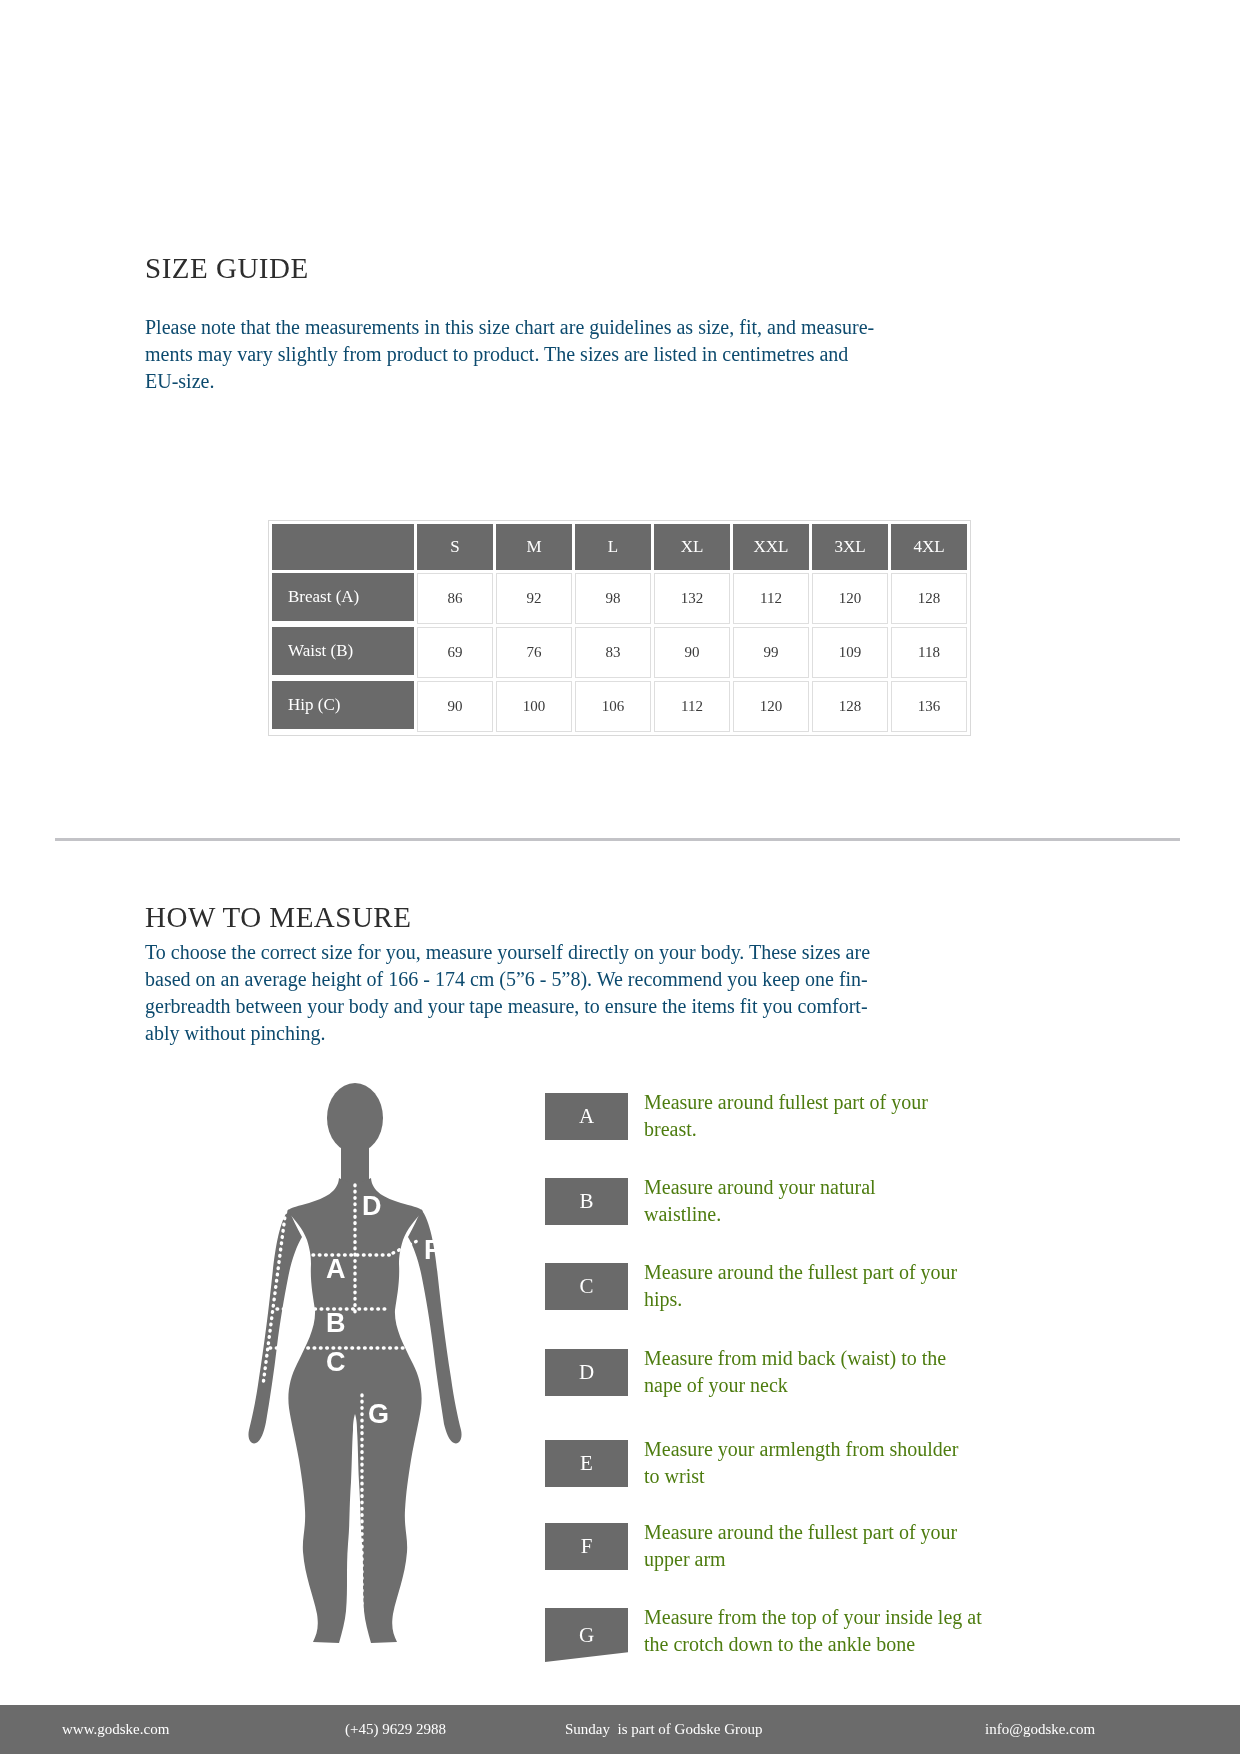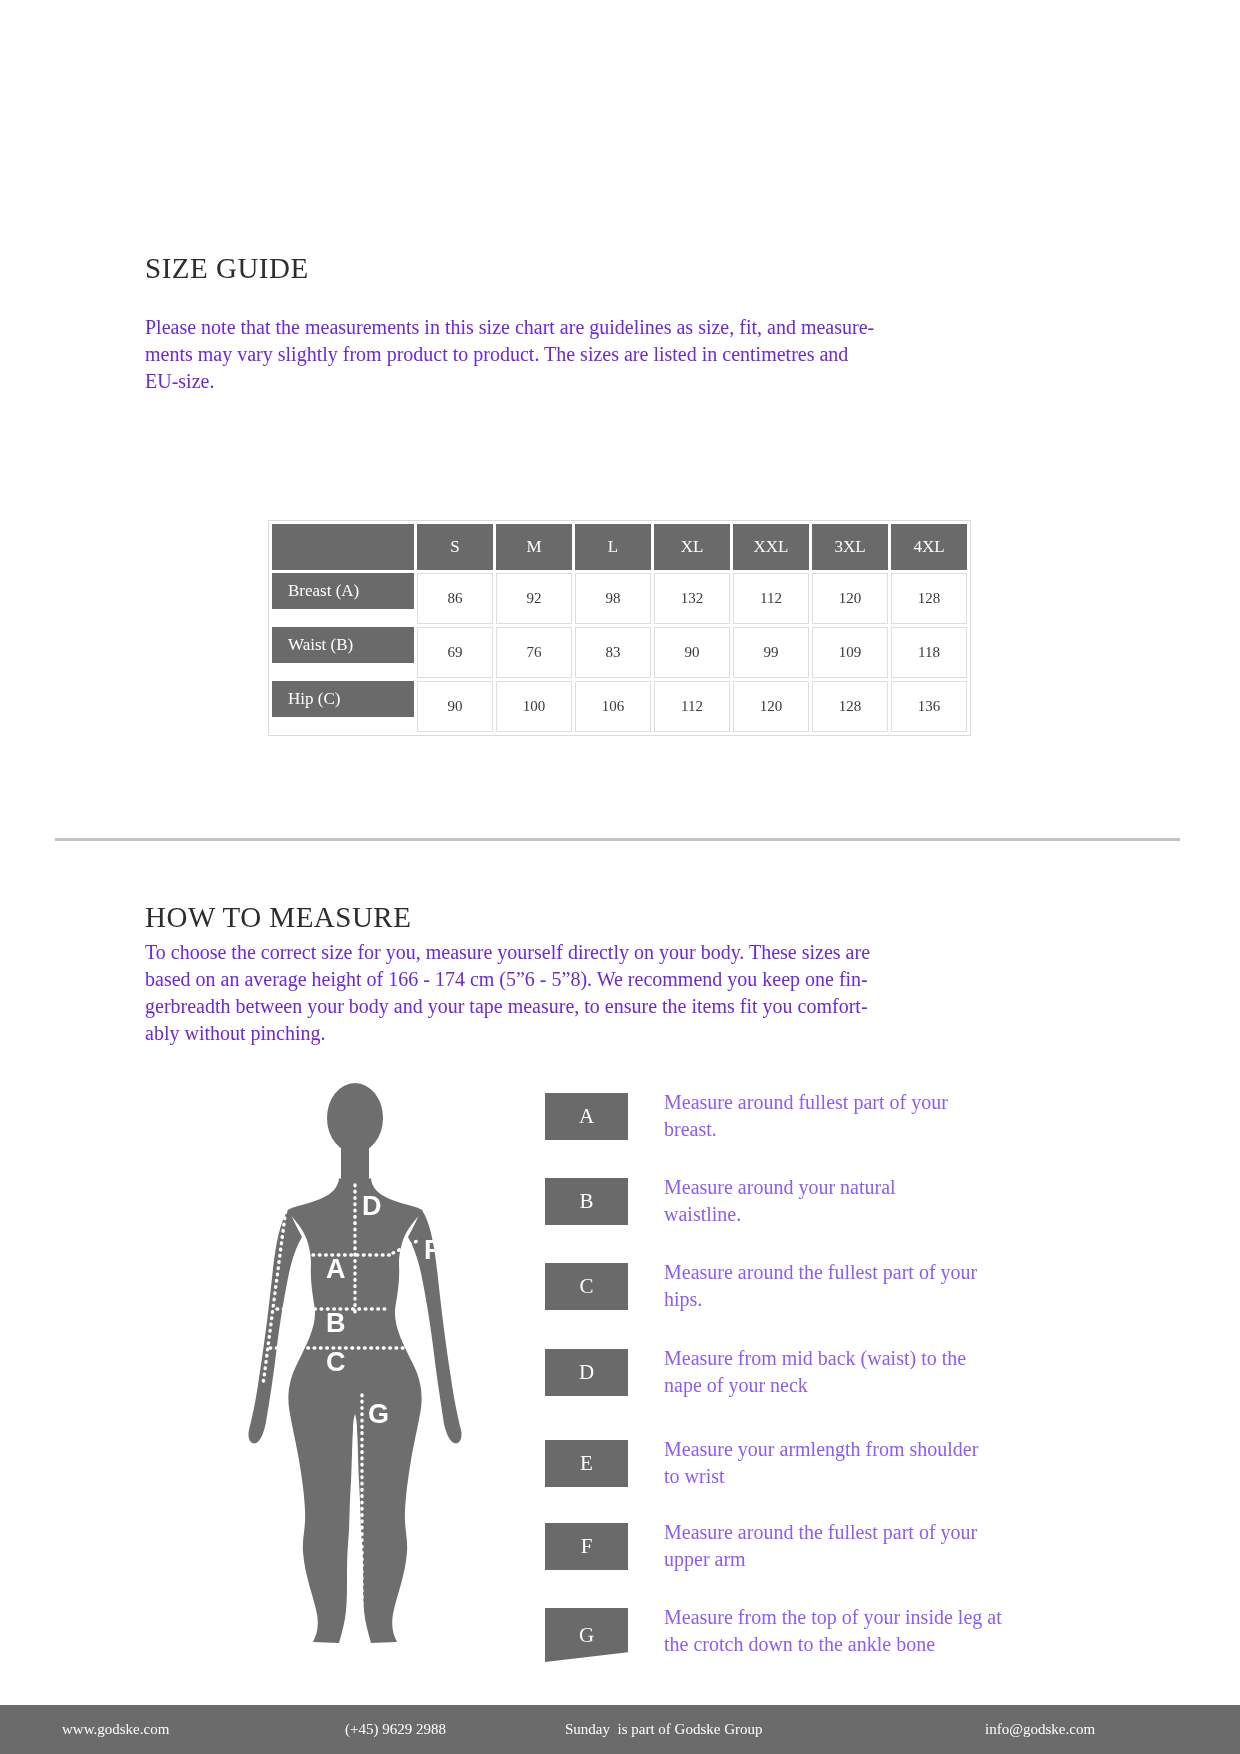--- a/index.html
+++ b/index.html
@@ -15,47 +15,47 @@
   .slice.s1 { left:464px; top:86px;  height:26px; transform:rotate(38deg); }
   .slice.s2 { left:527px; top:132px; height:26px; transform:rotate(38deg); }
   .slice.s3 { left:664px; top:110px; height:34px; transform:rotate(36deg); }
   .slice.s4 { left:728px; top:118px; height:40px; transform:rotate(30deg); }
   .slice.s5 { left:782px; top:88px;  height:28px; transform:rotate(36deg); }
 
   
   .title { position:absolute; left:145px; font-size:29px; letter-spacing:0.5px; color:#2d2d2d; }
   #size-guide-title { top:252px; }
   #how-title  { top:901px; }
-  .para { position:absolute; left:145px; font-size:20px; line-height:27px; color:#6d28d9; }
+  .para { position:absolute; left:145px; font-size:20px; line-height:27px; color:#0c4a6e; }
   #intro1 { top:314px; width:860px; }
   #intro2 { top:939px; width:870px; }
 
   
   #size-table { position:absolute; left:268px; top:520px; display:grid;
                 grid-template-columns:142px repeat(7,76px); gap:3px;
                 background:#ffffff; border:1px solid #d9d9d9; padding:3px; }
   #size-table .cell { display:flex; align-items:center; justify-content:center; box-sizing:border-box; }
   #size-table .corner { background:#6a6a6a; height:46px; }
   #size-table .hd  { background:#6a6a6a; color:#fff; font-size:17px; height:46px; }
-  #size-table .rowhd { background:#6a6a6a; color:#fff; font-size:17px; height:36px;
+  #size-table .rowhd { background:#6a6a6a; color:#fff; font-size:17px; height:48px;
                        justify-content:flex-start; padding-left:16px; }
   #size-table .val { background:#fff; color:#3a3a3a; font-size:15px; height:51px; border:1px solid #dedede; }
 
   .divider { position:absolute; left:55px; top:838px; width:1125px; height:3px; background:#c3c3c7; }
 
   
   #figure-svg { position:absolute; left:225px; top:1082px; width:260px; height:575px; }
 
   
   #measure-items { position:absolute; left:545px; top:1093px; width:540px; height:590px; }
   .measure-item { position:absolute; left:0; display:flex; align-items:flex-start; }
   .letter-box { flex:0 0 83px; width:83px; height:47px; background:#6a6a6a; color:#ffffff;
                 font-size:21px; display:flex; align-items:center; justify-content:center; }
   .letter-box.slant { height:54px; clip-path:polygon(0 0,100% 0,100% 82%,0 100%); }
-  .item-text { margin-left:36px; width:440px; font-size:20px; line-height:27px; margin-top:-4px; color:#8b5cf6; }
+  .item-text { margin-left:16px; width:440px; font-size:20px; line-height:27px; margin-top:-4px; color:#4d7c0f; }
 
   
   .footer { position:absolute; left:0; top:1705px; width:1240px; height:49px; background:#6b6b6b; }
   .footer span { position:absolute; top:0; height:49px; display:flex; align-items:center;
                  color:#ffffff; font-size:15px; white-space:pre; }
   #f-web   { left:62px; }
   #f-phone { left:345px; }
   #f-group { left:565px; }
   #f-email { left:985px; }
 </style>

